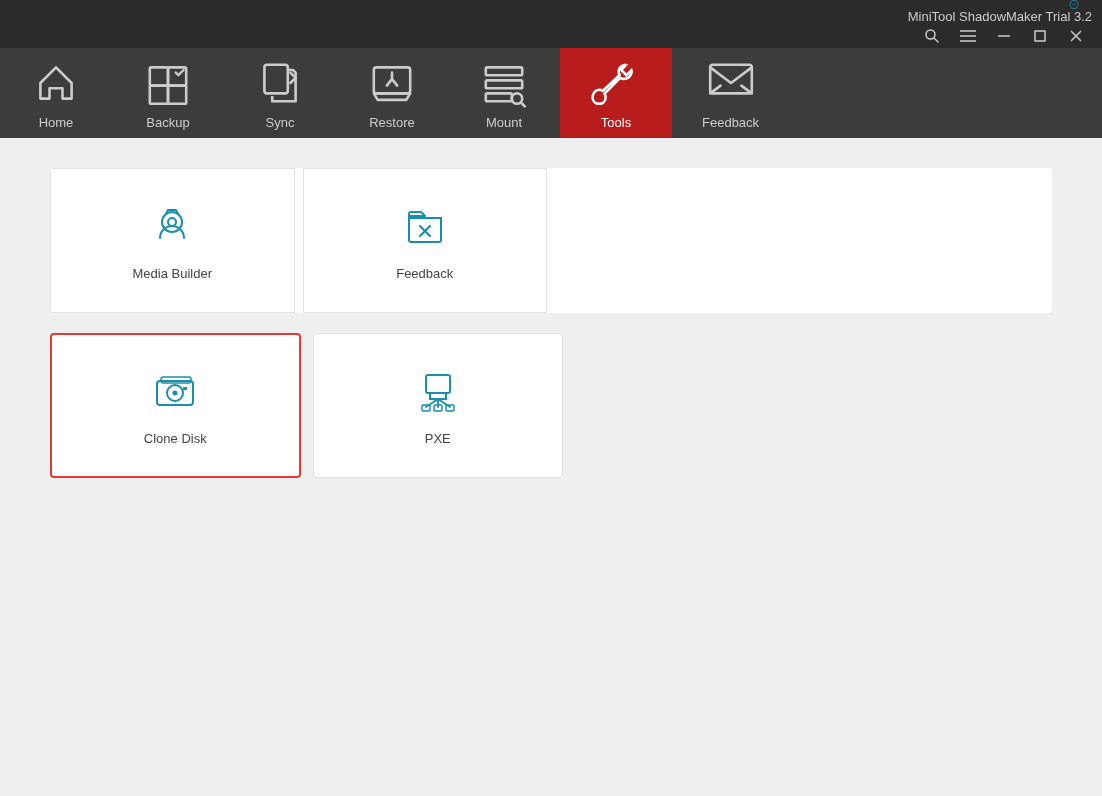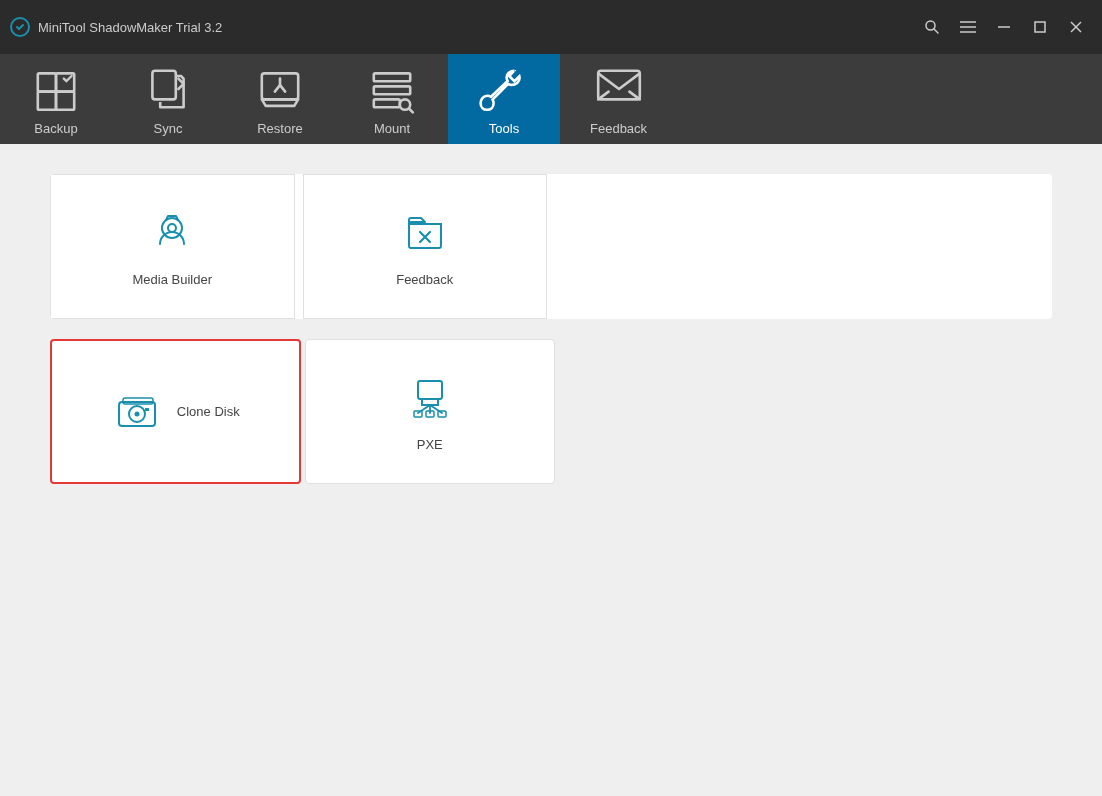--- a/index.html
+++ b/index.html
@@ -8,26 +8,27 @@
       height: 796px;
       background: #e8e8e8;
       font-family: 'Segoe UI', Arial, sans-serif;
       overflow: hidden;
       user-select: none;
     }
 
     
     .title-bar {
       background: #2b2b2b;
-      height: 54px;
-      display: flex;
-      align-items: center;
+      height: 48px;
+      display: flex;
+      align-items: flex-end;
       padding: 0 10px;
       color: #ccc;
       font-size: 13px;
+      flex-direction: column;
     }
     .title-bar-logo {
       width: 20px;
       height: 20px;
       margin-right: 8px;
     }
     .title-bar-title {
       flex: 1;
     }
     .title-bar-controls {
@@ -59,21 +60,21 @@
       align-items: center;
       justify-content: center;
       padding: 0 30px;
       cursor: pointer;
       color: #ccc;
       font-size: 13px;
       gap: 6px;
       min-width: 90px;
     }
     .nav-item.active {
-      background: #0369a1;
+      background: #b91c1c;
       color: white;
     }
 
     
     .main-content {
       background: #efefef;
       padding: 30px 50px;
       height: calc(796px - 38px - 90px);
     }
 
@@ -148,20 +149,26 @@
       <svg width="12" height="12" viewBox="0 0 12 12">
         <line x1="1" y1="1" x2="11" y2="11" stroke="#ccc" stroke-width="1.5"></line>
         <line x1="11" y1="1" x2="1" y2="11" stroke="#ccc" stroke-width="1.5"></line>
       </svg>
     </div>
   </div>
 </div>
 
 <div class="nav-bar">
 
+  <div class="nav-item">
+    <svg class="icon-svg" viewBox="0 0 40 40" fill="none">
+      <path d="M8 20L20 8l12 12v12H25v-8h-10v8H8V20z" stroke="#ccc" stroke-width="2" fill="none" stroke-linejoin="round"></path>
+    </svg>
+    <span>Home</span>
+  </div>
 
   <div class="nav-item">
     <svg class="icon-svg" viewBox="0 0 40 40" fill="none">
       <rect x="6" y="8" width="14" height="14" rx="1" stroke="#ccc" stroke-width="2"></rect>
       <rect x="20" y="8" width="14" height="14" rx="1" stroke="#ccc" stroke-width="2"></rect>
       <rect x="6" y="22" width="14" height="14" rx="1" stroke="#ccc" stroke-width="2"></rect>
       <rect x="20" y="22" width="14" height="14" rx="1" stroke="#ccc" stroke-width="2"></rect>
       <path d="M26 12l2 2 4-4" stroke="#ccc" stroke-width="1.8" stroke-linecap="round"></path>
     </svg>
     <span>Backup</span>
@@ -240,34 +247,34 @@
 
         <path d="M21 26l10 10M31 26l-10 10" stroke="#1a8fad" stroke-width="2.2" stroke-linecap="round"></path>
       </svg>
       <span class="tool-card-label">Feedback</span>
     </div>
 
   </div>
 
   <div style="display:flex; margin-top:0;">
 
-    <div style="width:25%; display:flex; flex-direction:row; align-items:center; justify-content:center; padding:30px 20px; cursor:pointer; border:2px solid #e53935; background:white; gap:14px; min-height:145px; border-radius:4px;">
+    <div style="width:25%; display:flex; flex-direction:column; align-items:center; justify-content:center; padding:30px 20px; cursor:pointer; border:2px solid #e53935; background:white; gap:14px; min-height:145px; border-radius:4px;">
       <svg class="icon-svg" viewBox="0 0 52 52" fill="none">
 
         <rect x="8" y="16" width="36" height="24" rx="3" stroke="#1a8fad" stroke-width="2"></rect>
         <ellipse cx="26" cy="28" rx="8" ry="8" stroke="#1a8fad" stroke-width="2"></ellipse>
         <circle cx="26" cy="28" r="2.5" fill="#1a8fad"></circle>
         <rect x="34" y="22" width="4" height="3" rx="0.5" fill="#1a8fad"></rect>
 
         <rect x="12" y="12" width="30" height="6" rx="2" stroke="#1a8fad" stroke-width="1.5"></rect>
       </svg>
       <span style="font-size:13px; color:#444;">Clone Disk</span>
     </div>
 
-    <div style="width:25%; display:flex; flex-direction:column; align-items:center; justify-content:center; padding:30px 20px; cursor:pointer; border:1px solid #e0e0e0; background:white; gap:14px; min-height:145px; border-radius:4px; margin-left:4px;">
+    <div style="width:25%; display:flex; flex-direction:column; align-items:center; justify-content:center; padding:30px 20px; cursor:pointer; border:1px solid #e0e0e0; background:white; gap:14px; min-height:145px; border-radius:4px; margin-left:12px;">
       <svg class="icon-svg" viewBox="0 0 52 52" fill="none">
 
         <rect x="14" y="10" width="24" height="18" rx="2" stroke="#1a8fad" stroke-width="2"></rect>
         <path d="M18 28v6h16v-6" stroke="#1a8fad" stroke-width="2"></path>
 
         <line x1="26" y1="34" x2="14" y2="42" stroke="#1a8fad" stroke-width="1.8" stroke-linecap="round"></line>
         <line x1="26" y1="34" x2="26" y2="42" stroke="#1a8fad" stroke-width="1.8" stroke-linecap="round"></line>
         <line x1="26" y1="34" x2="38" y2="42" stroke="#1a8fad" stroke-width="1.8" stroke-linecap="round"></line>
         <rect x="10" y="40" width="8" height="6" rx="1" stroke="#1a8fad" stroke-width="1.5"></rect>
         <rect x="22" y="40" width="8" height="6" rx="1" stroke="#1a8fad" stroke-width="1.5"></rect>

